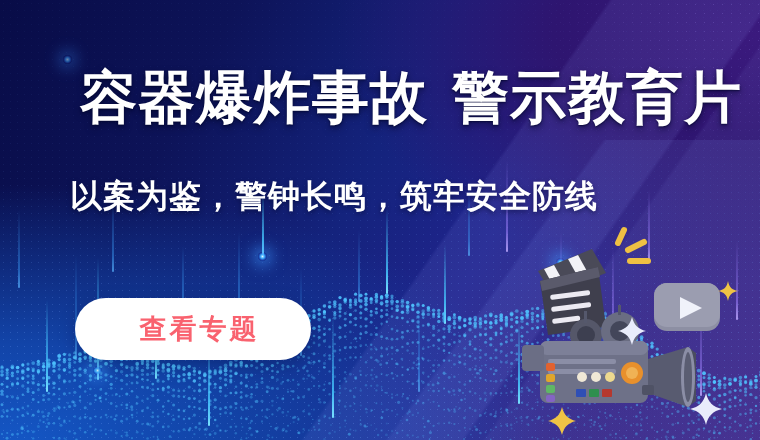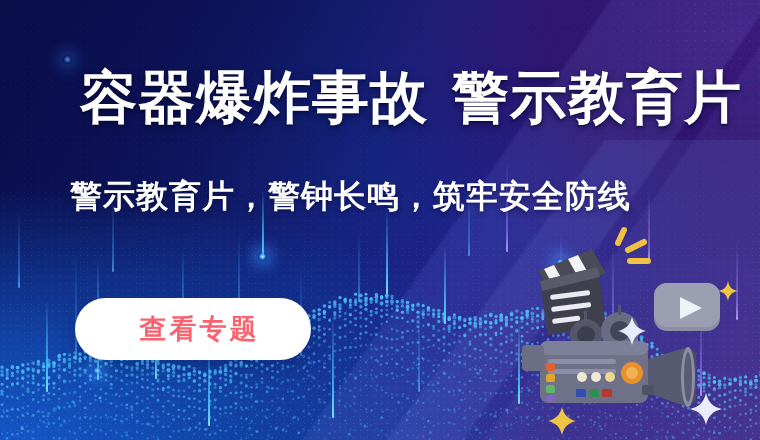--- a/index.html
+++ b/index.html
@@ -2216,21 +2216,21 @@
         <circle cx="776.8" cy="158.9" r="1.51" opacity="0.37"></circle>
         <circle cx="776.8" cy="168.9" r="1.58" opacity="0.38"></circle>
         <circle cx="776.8" cy="175.4" r="1.30" opacity="0.40"></circle>
         <circle cx="776.8" cy="190.6" r="1.16" opacity="0.36"></circle>
         <circle cx="778.2" cy="190.2" r="1.31" opacity="0.26"></circle>
       </g>
   </svg>
 
   <div class="title"><span>容器爆炸事故</span><span class="gap"></span><span>警示教育片</span></div>
 
-  <div class="subtitle">警示教育片，警钟长鸣，筑牢安全防线</div>
+  <div class="subtitle">以案为鉴，警钟长鸣，筑牢安全防线</div>
 
   <button class="cta">查看专题</button>
 
   <svg class="art" viewBox="0 0 240 215">
 
     <g stroke="#efc043" stroke-width="6" stroke-linecap="round" fill="none">
       <line x1="98" y1="18" x2="104" y2="5"></line>
       <line x1="108" y1="25" x2="124" y2="17"></line>
       <line x1="110" y1="36" x2="128" y2="36"></line>
     </g>

